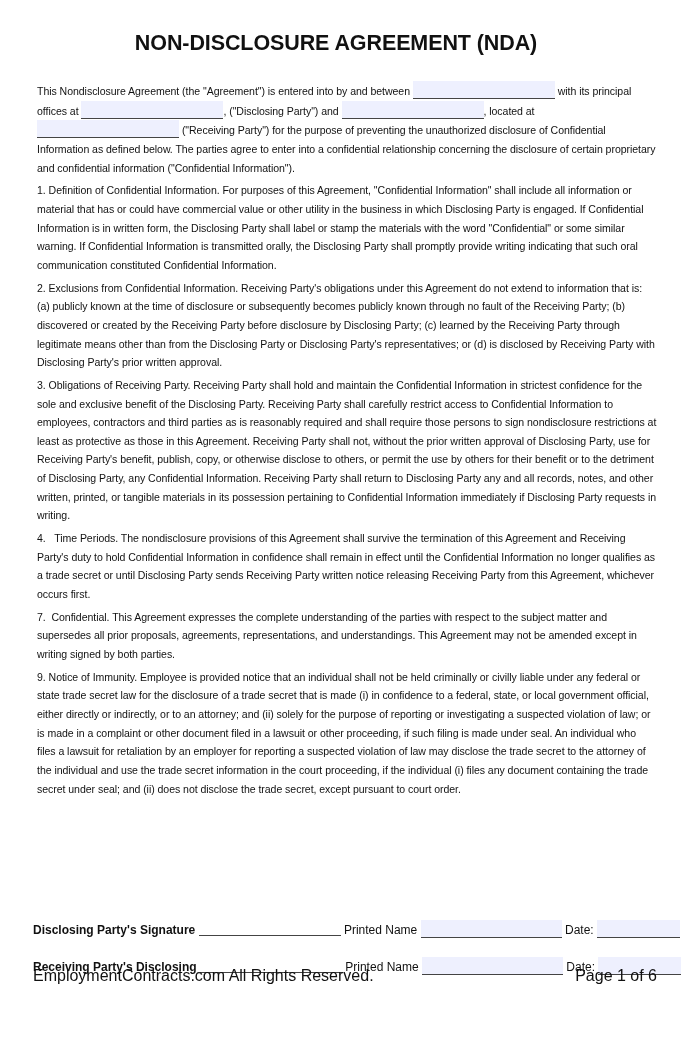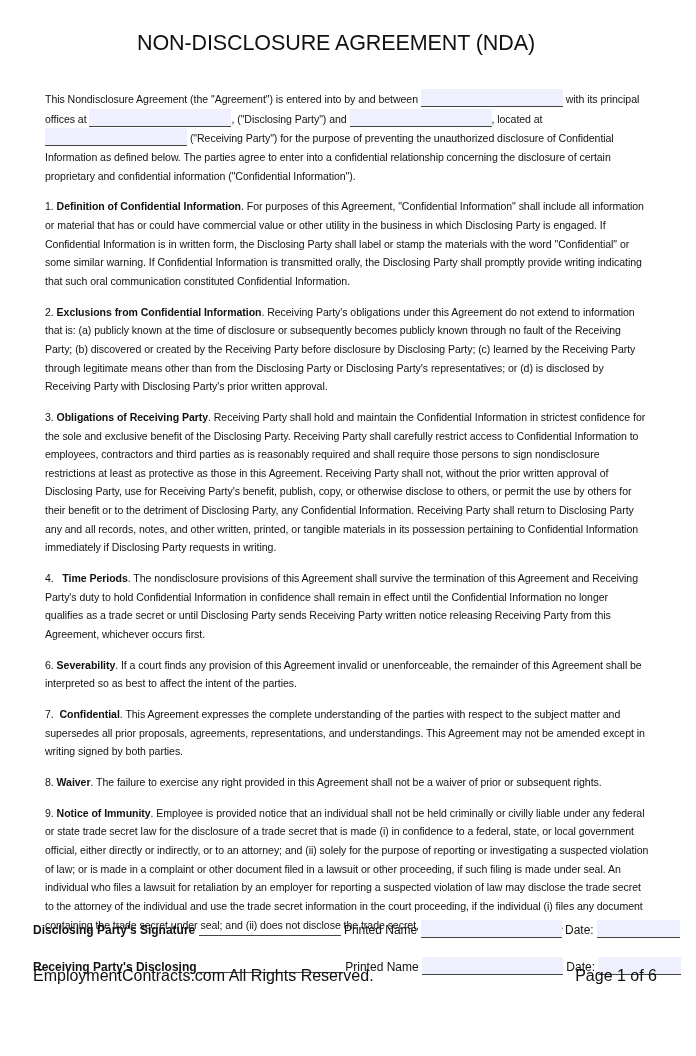--- a/index.html
+++ b/index.html
@@ -1,23 +1,23 @@
 <!DOCTYPE html>
 <html><head>
 <meta charset="utf-8">
 <style>
   html, body { margin: 0; padding: 0; background: #ffffff; }
   body { width: 696px; height: 1056px; position: relative; overflow: hidden;
          font-family: "Liberation Sans", sans-serif; color: #111; }
   .title { position: absolute; top: 31px; left: 0; width: 672px; text-align: center;
-           font-size: 21.5px; font-weight: normal; letter-spacing: -0.1px; }
+           font-size: 21.5px; font-weight: bold; letter-spacing: -0.1px; }
   .body-text { position: absolute; top: 77px; left: 33px; width: 628px;
                font-size: 10.55px; line-height: 18.65px; letter-spacing: -0.05px; }
-  .body-text p { margin: 12px; }
-  .body-text b { font-weight: bold; }
+  .body-text p { margin: 4px; }
+  .body-text b { font-weight: normal; }
   .field { display: inline-block; position: relative; background: #eef0fe;
            border-bottom: 1px solid #444; height: 17px; vertical-align: -4px; }
   .blank-line { display: inline-block; border-bottom: 1px solid #444; height: 12px; vertical-align: -2px; }
   .sig-row { position: absolute; left: 33px; font-size: 12px; white-space: nowrap; }
   .sig-row b { font-weight: bold; }
   .sig-row .field { vertical-align: -4px; }
   .footer { position: absolute; top: 967px; left: 33px; width: 624px; font-size: 16px; }
   .footer .right { position: absolute; right: 0; top: 0; }
 </style>
 </head>
@@ -30,25 +30,23 @@
 
   <p><span>1. </span><b>Definition of Confidential Information</b><span>. For purposes of this Agreement, "Confidential Information" shall include all information or material that has or could have commercial value or other utility in the business in which Disclosing Party is engaged. If Confidential Information is in written form, the Disclosing Party shall label or stamp the materials with the word "Confidential" or some similar warning. If Confidential Information is transmitted orally, the Disclosing Party shall promptly provide writing indicating that such oral communication constituted Confidential Information.</span></p>
 
   <p><span>2. </span><b>Exclusions from Confidential Information</b><span>. Receiving Party's obligations under this Agreement do not extend to information that is: (a) publicly known at the time of disclosure or subsequently becomes publicly known through no fault of the Receiving Party; (b) discovered or created by the Receiving Party before disclosure by Disclosing Party; (c) learned by the Receiving Party through legitimate means other than from the Disclosing Party or Disclosing Party's representatives; or (d) is disclosed by Receiving Party with Disclosing Party's prior written approval.</span></p>
 
   <p><span>3. </span><b>Obligations of Receiving Party</b><span>. Receiving Party shall hold and maintain the Confidential Information in strictest confidence for the sole and exclusive benefit of the Disclosing Party. Receiving Party shall carefully restrict access to Confidential Information to employees, contractors and third parties as is reasonably required and shall require those persons to sign nondisclosure restrictions at least as protective as those in this Agreement. Receiving Party shall not, without the prior written approval of Disclosing Party, use for Receiving Party's benefit, publish, copy, or otherwise disclose to others, or permit the use by others for their benefit or to the detriment of Disclosing Party, any Confidential Information. Receiving Party shall return to Disclosing Party any and all records, notes, and other written, printed, or tangible materials in its possession pertaining to Confidential Information immediately if Disclosing Party requests in writing.</span></p>
 
   <p><span>4.&nbsp;&nbsp; </span><b>Time Periods</b><span>. The nondisclosure provisions of this Agreement shall survive the termination of this Agreement and Receiving Party's duty to hold Confidential Information in confidence shall remain in effect until the Confidential Information no longer qualifies as a trade secret or until Disclosing Party sends Receiving Party written notice releasing Receiving Party from this Agreement, whichever occurs first.</span></p>
 
 
-  <p><span>6. </span><b>Severability</b><span>. If a court finds any provision of this Agreement invalid or unenforceable, the remainder of this Agreement shall be interpreted so as best to affect the intent of the parties.</span></p>
 
   <p><span>7.&nbsp; </span><b>Confidential</b><span>. This Agreement expresses the complete understanding of the parties with respect to the subject matter and supersedes all prior proposals, agreements, representations, and understandings. This Agreement may not be amended except in writing signed by both parties.</span></p>
 
-  <p><span>8. </span><b>Waiver</b><span>. The failure to exercise any right provided in this Agreement shall not be a waiver of prior or subsequent rights.</span></p>
 
   <p><span>9. </span><b>Notice of Immunity</b><span>. Employee is provided notice that an individual shall not be held criminally or civilly liable under any federal or state trade secret law for the disclosure of a trade secret that is made (i) in confidence to a federal, state, or local government official, either directly or indirectly, or to an attorney; and (ii) solely for the purpose of reporting or investigating a suspected violation of law; or is made in a complaint or other document filed in a lawsuit or other proceeding, if such filing is made under seal. An individual who files a lawsuit for retaliation by an employer for reporting a suspected violation of law may disclose the trade secret to the attorney of the individual and use the trade secret information in the court proceeding, if the individual (i) files any document containing the trade secret under seal; and (ii) does not disclose the trade secret, except pursuant to court order.</span></p>
 
 </div>
 
 <div class="sig-row" style="top:920px">
   <b>Disclosing Party's Signature</b>
   <span class="blank-line" style="width:142px"></span>
   <span>Printed Name</span>
   <span class="field" style="width:141px"></span>

